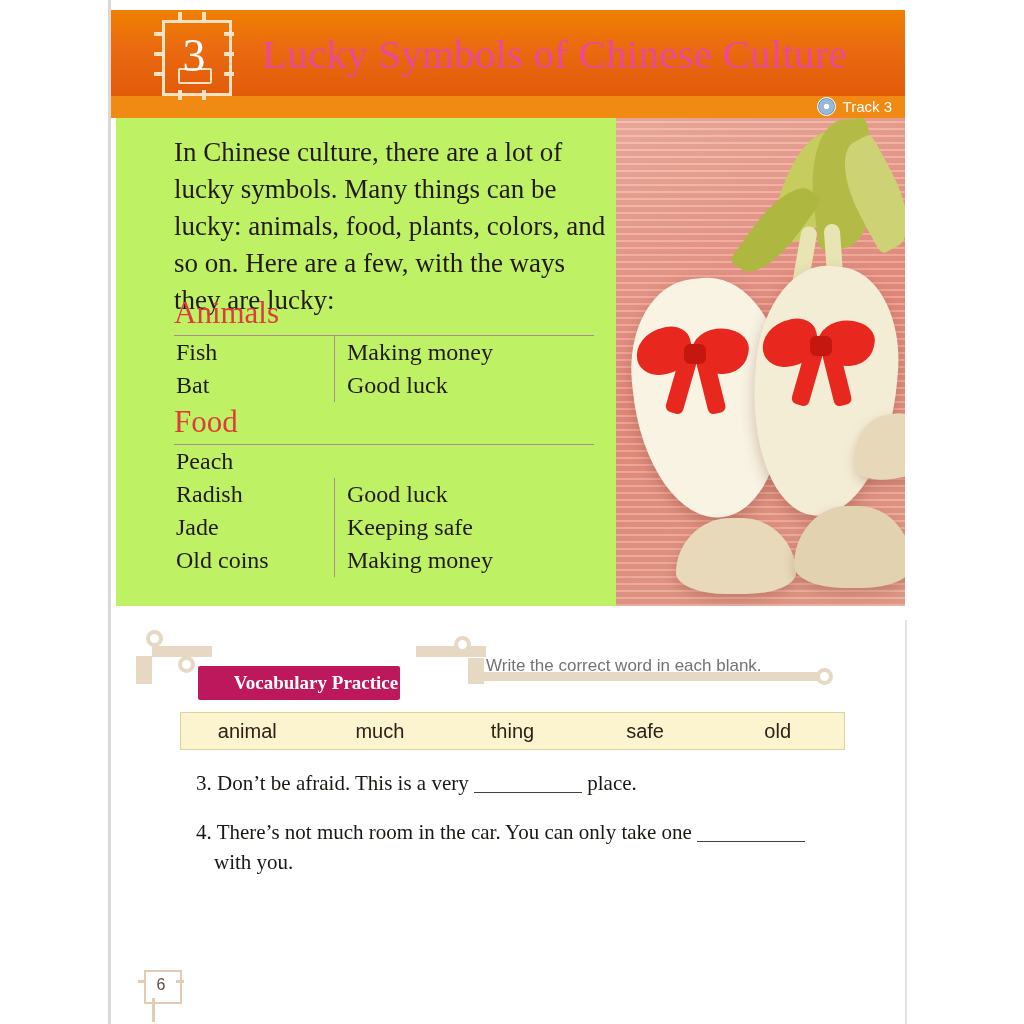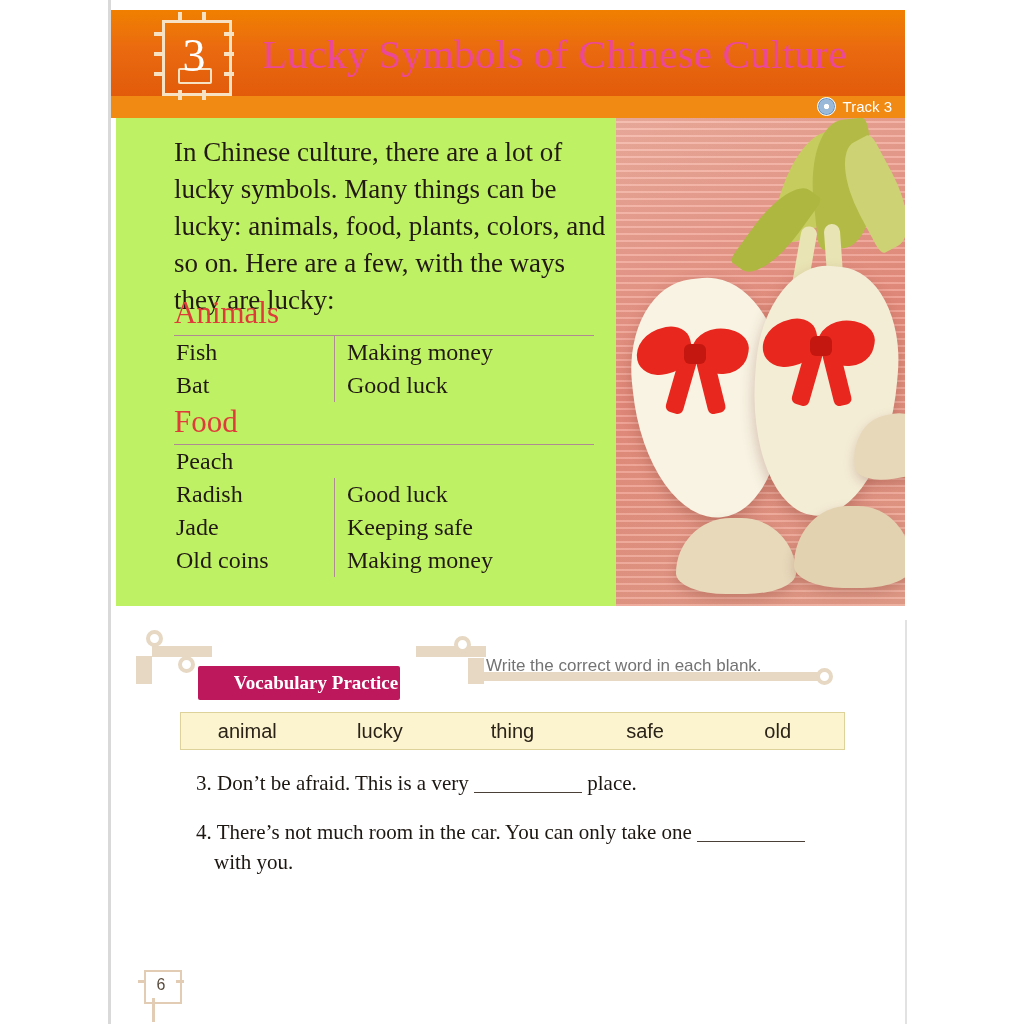--- a/index.html
+++ b/index.html
@@ -482,21 +482,21 @@
     <div class="vp-dot vpd3"></div>
     <div class="vp-dot vpd4"></div>
     <div class="vp-plate">
       <div class="vp-plate-label">Vocabulary Practice</div>
     </div>
     <div class="vp-instruction">Write the correct word in each blank.</div>
   </div>
 
   <div class="wordbank">
     <div class="wb-word">animal</div>
-    <div class="wb-word">lucky</div>
+    <div class="wb-word">much</div>
     <div class="wb-word">thing</div>
     <div class="wb-word">safe</div>
     <div class="wb-word">old</div>
   </div>
 
   <div class="questions">
 
 
 
     <div class="q">

